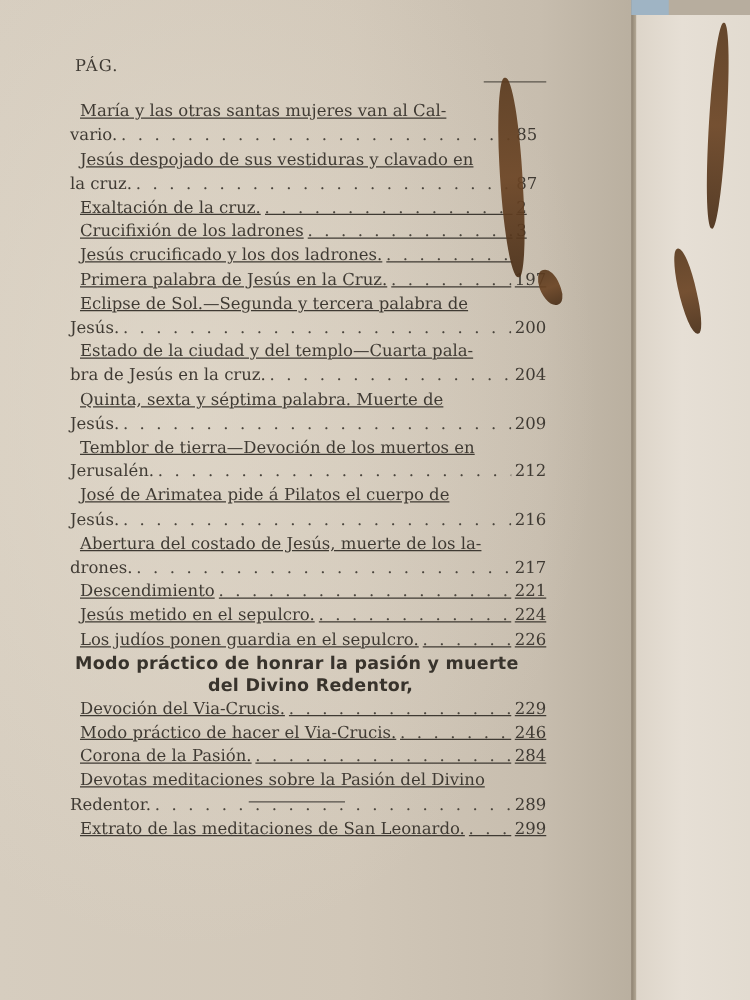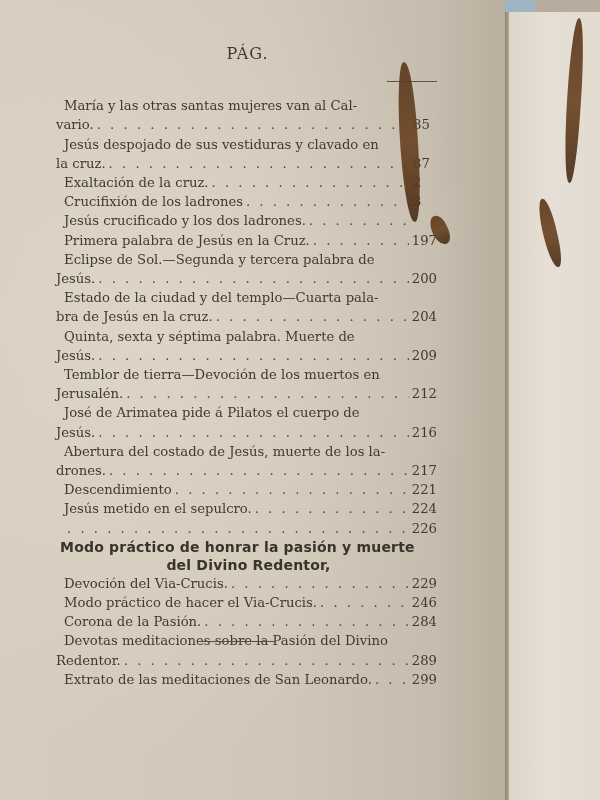--- a/index.html
+++ b/index.html
@@ -40,29 +40,29 @@
   .stain.s2 { left: 432px; top: 215px; width: 16px; height: 30px; transform: rotate(-20deg); }
   .stain.s3 { left: 567px; top: 18px; width: 14px; height: 165px; transform: rotate(4deg); }
   .stain.s4 { left: 543px; top: 198px; width: 14px; height: 70px; transform: rotate(-12deg); }
 
   .toc {
     position: absolute; left: 60px; top: 44px; width: 377px;
     color: #3f3a33;
     font-size: 13.2px; line-height: 19.2px;
   }
   .pag {
-    text-align: center; font-size: 16px; letter-spacing: 1px;
-    margin-bottom: 18px; padding-right: 2px;
+    text-align: left; font-size: 13px; letter-spacing: 1px;
+    margin-bottom: 2px; padding-right: 2px;
   }
   .pag-rule {
     margin-left: auto; width: 50px; border-top: 1px solid #5b554c; margin-bottom: 14px;
   }
   .entry { position: relative; }
   .line { display: flex; align-items: baseline; white-space: nowrap; }
-  .first { padding-left: 4px; }
+  .first { padding-left: 4px; text-decoration: underline; }
   .cont { margin-left: -4px; }
   .text { flex: 0 0 auto; }
   .leader {
     flex: 1 1 auto; overflow: hidden; margin: 0 3px;
     letter-spacing: 5px; color: #4a453d;
   }
   .leader::before { content: ". . . . . . . . . . . . . . . . . . . . . . . . . . . . . . . . . . . . . . . . . . . . . . . . . . . . . . . . . . . . . . . . . . . . ."; letter-spacing: 2.5px; }
   .page { flex: 0 0 auto; min-width: 24px; text-align: left; }
   .heading {
     font-family: "DejaVu Sans", "Liberation Sans", sans-serif;
@@ -219,20 +219,21 @@
   <div class="entry">
     <div class="line first">
         <span class="text">Jesús metido en el sepulcro.</span>
         <span class="leader"></span>
         <span class="page">224</span>
       </div>
   </div>
 
   <div class="entry">
     <div class="line first">
+        <span class="text">Los judíos ponen guardia en el sepulcro.</span>
         <span class="leader"></span>
         <span class="page">226</span>
       </div>
   </div>
 
   <div class="heading">
     <div class="h1">Modo práctico de honrar la pasión y muerte</div>
     <div>del Divino Redentor,</div>
   </div>
 

